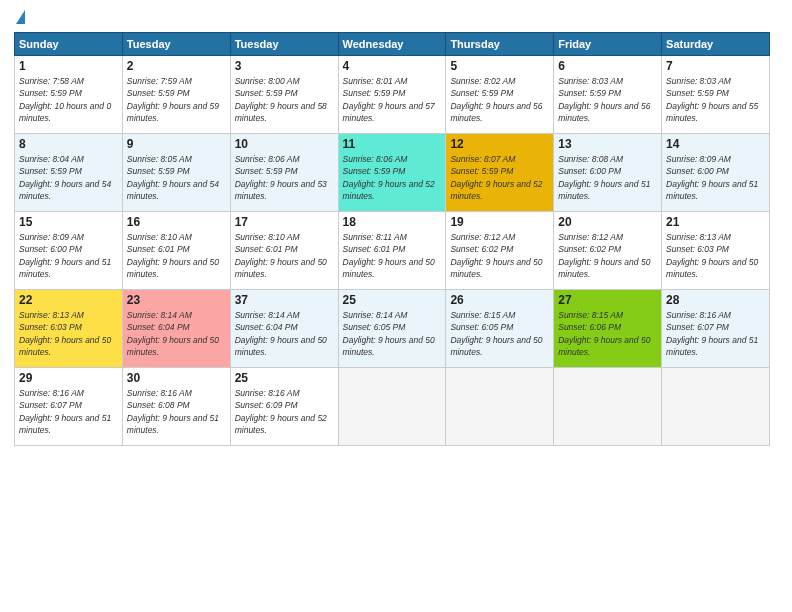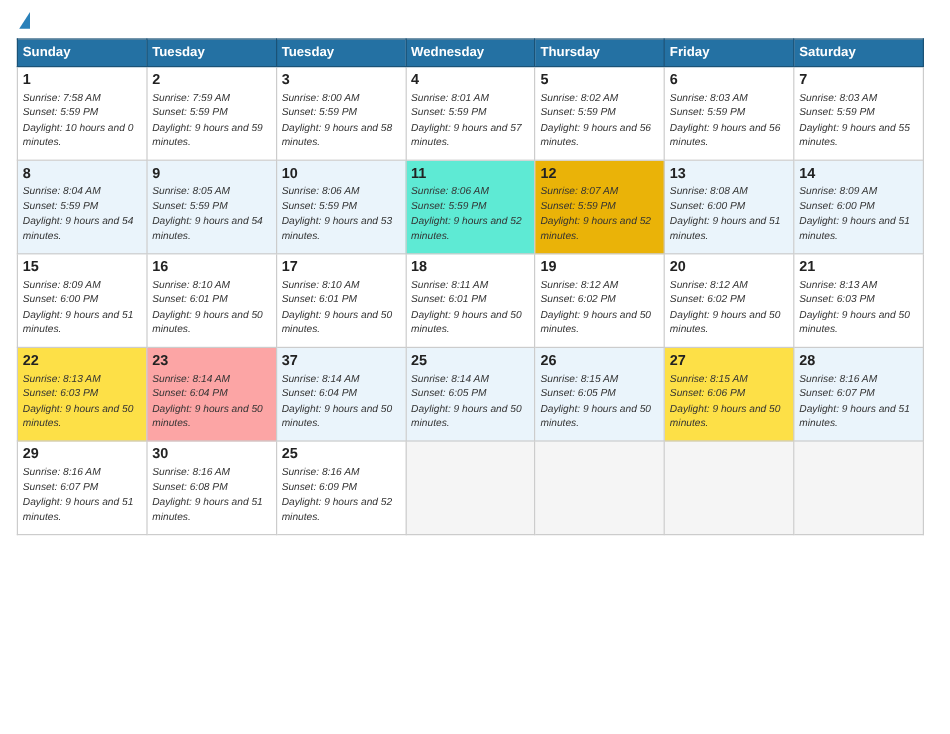--- a/index.html
+++ b/index.html
@@ -138,21 +138,21 @@
           <td><span class="day-number">19</span><span class="day-info">Sunrise: 8:12 AM<br>Sunset: 6:02 PM<br>Daylight: 9 hours and 50 minutes.</span></td>
           <td><span class="day-number">20</span><span class="day-info">Sunrise: 8:12 AM<br>Sunset: 6:02 PM<br>Daylight: 9 hours and 50 minutes.</span></td>
           <td><span class="day-number">21</span><span class="day-info">Sunrise: 8:13 AM<br>Sunset: 6:03 PM<br>Daylight: 9 hours and 50 minutes.</span></td>
         </tr>
         <tr>
           <td style="background: #fde047;"><span class="day-number">22</span><span class="day-info">Sunrise: 8:13 AM<br>Sunset: 6:03 PM<br>Daylight: 9 hours and 50 minutes.</span></td>
           <td style="background: #fca5a5;"><span class="day-number">23</span><span class="day-info">Sunrise: 8:14 AM<br>Sunset: 6:04 PM<br>Daylight: 9 hours and 50 minutes.</span></td>
           <td style="background: rgb(234, 244, 251);"><span class="day-number">37</span><span class="day-info">Sunrise: 8:14 AM<br>Sunset: 6:04 PM<br>Daylight: 9 hours and 50 minutes.</span></td>
           <td style="background: rgb(234, 244, 251);"><span class="day-number">25</span><span class="day-info">Sunrise: 8:14 AM<br>Sunset: 6:05 PM<br>Daylight: 9 hours and 50 minutes.</span></td>
           <td style="background: rgb(234, 244, 251);"><span class="day-number">26</span><span class="day-info">Sunrise: 8:15 AM<br>Sunset: 6:05 PM<br>Daylight: 9 hours and 50 minutes.</span></td>
-          <td style="background: #fde047;"><span class="day-number">27</span><span class="day-info">Sunrise: 8:15 AM<br>Sunset: 6:06 PM<br>Daylight: 9 hours and 50 minutes.</span></td>
+          <td style="background: #84cc16;"><span class="day-number">27</span><span class="day-info">Sunrise: 8:15 AM<br>Sunset: 6:06 PM<br>Daylight: 9 hours and 50 minutes.</span></td>
           <td style="background: rgb(234, 244, 251);"><span class="day-number">28</span><span class="day-info">Sunrise: 8:16 AM<br>Sunset: 6:07 PM<br>Daylight: 9 hours and 51 minutes.</span></td>
         </tr>
         <tr>
           <td><span class="day-number">29</span><span class="day-info">Sunrise: 8:16 AM<br>Sunset: 6:07 PM<br>Daylight: 9 hours and 51 minutes.</span></td>
           <td><span class="day-number">30</span><span class="day-info">Sunrise: 8:16 AM<br>Sunset: 6:08 PM<br>Daylight: 9 hours and 51 minutes.</span></td>
           <td><span class="day-number">25</span><span class="day-info">Sunrise: 8:16 AM<br>Sunset: 6:09 PM<br>Daylight: 9 hours and 52 minutes.</span></td>
           <td class="empty"></td>
           <td class="empty"></td>
           <td class="empty"></td>
           <td class="empty"></td>

